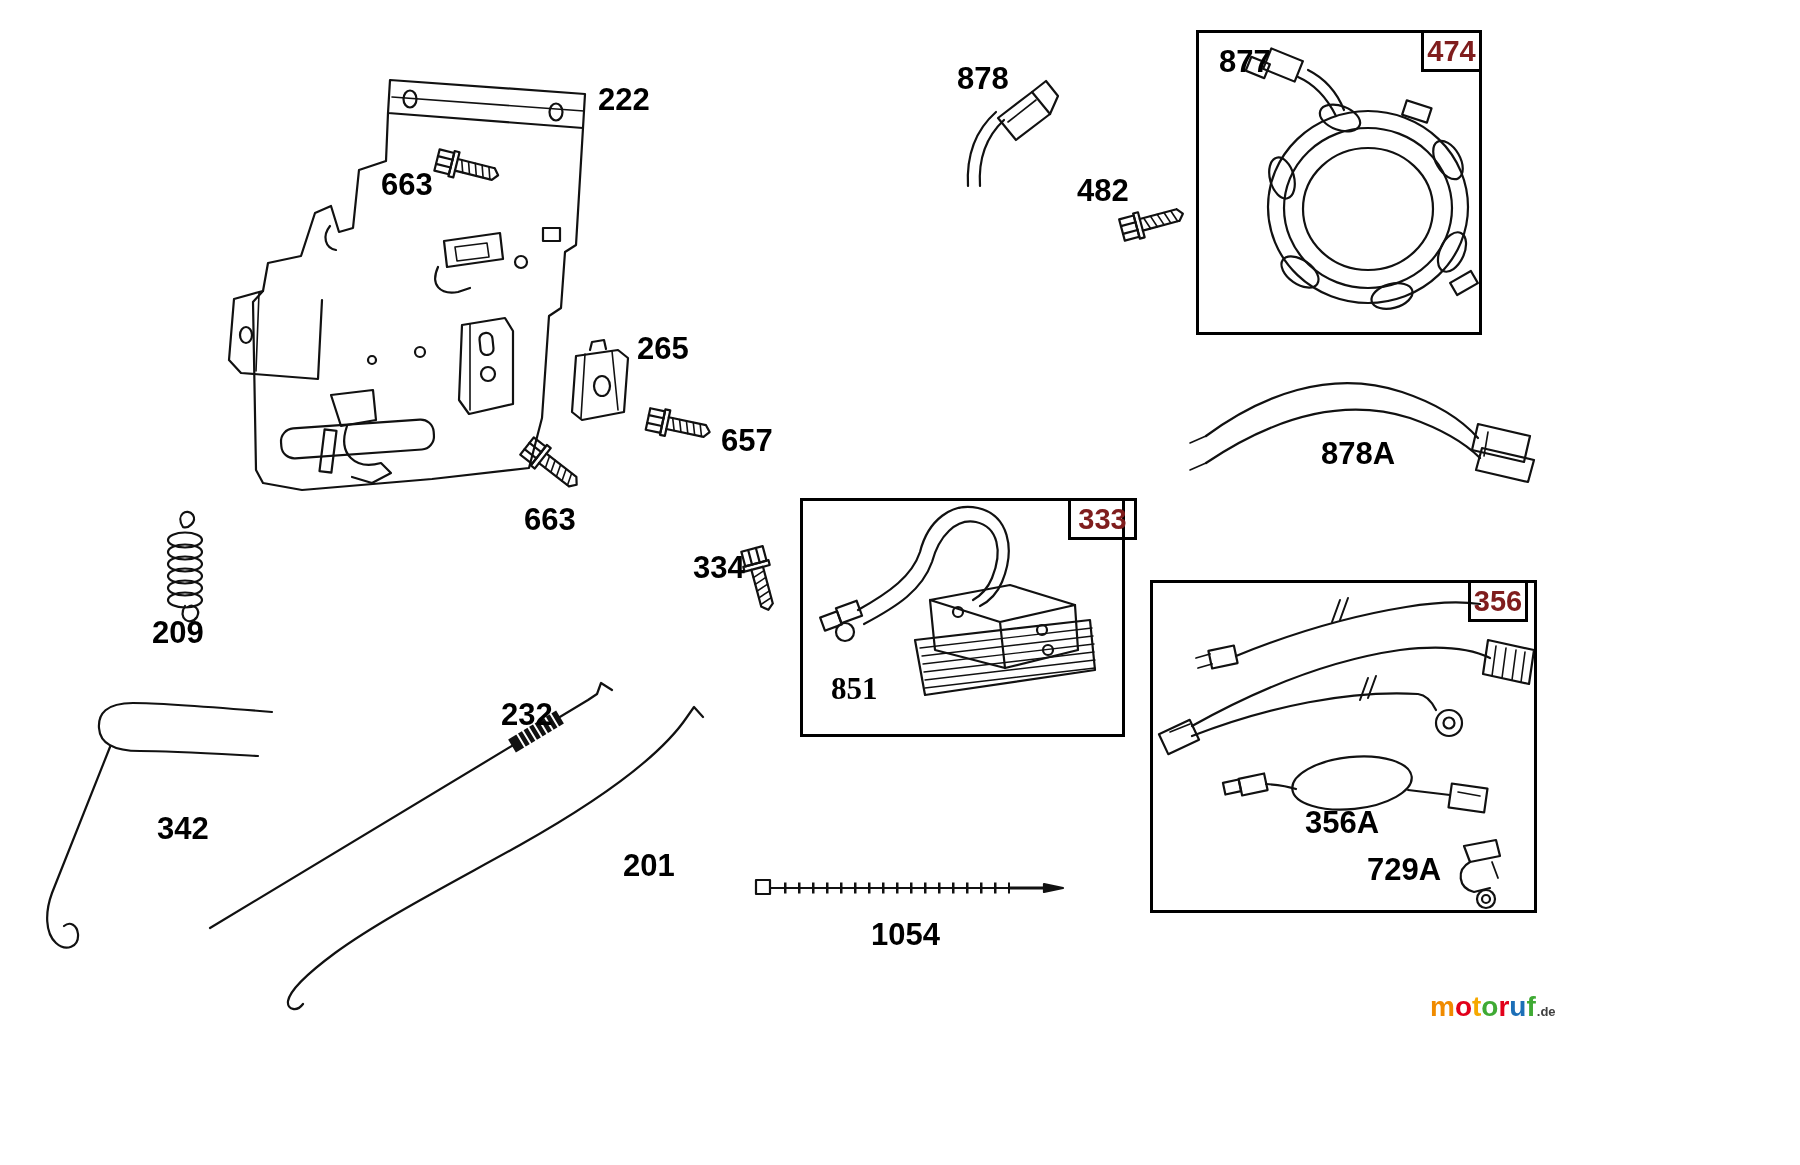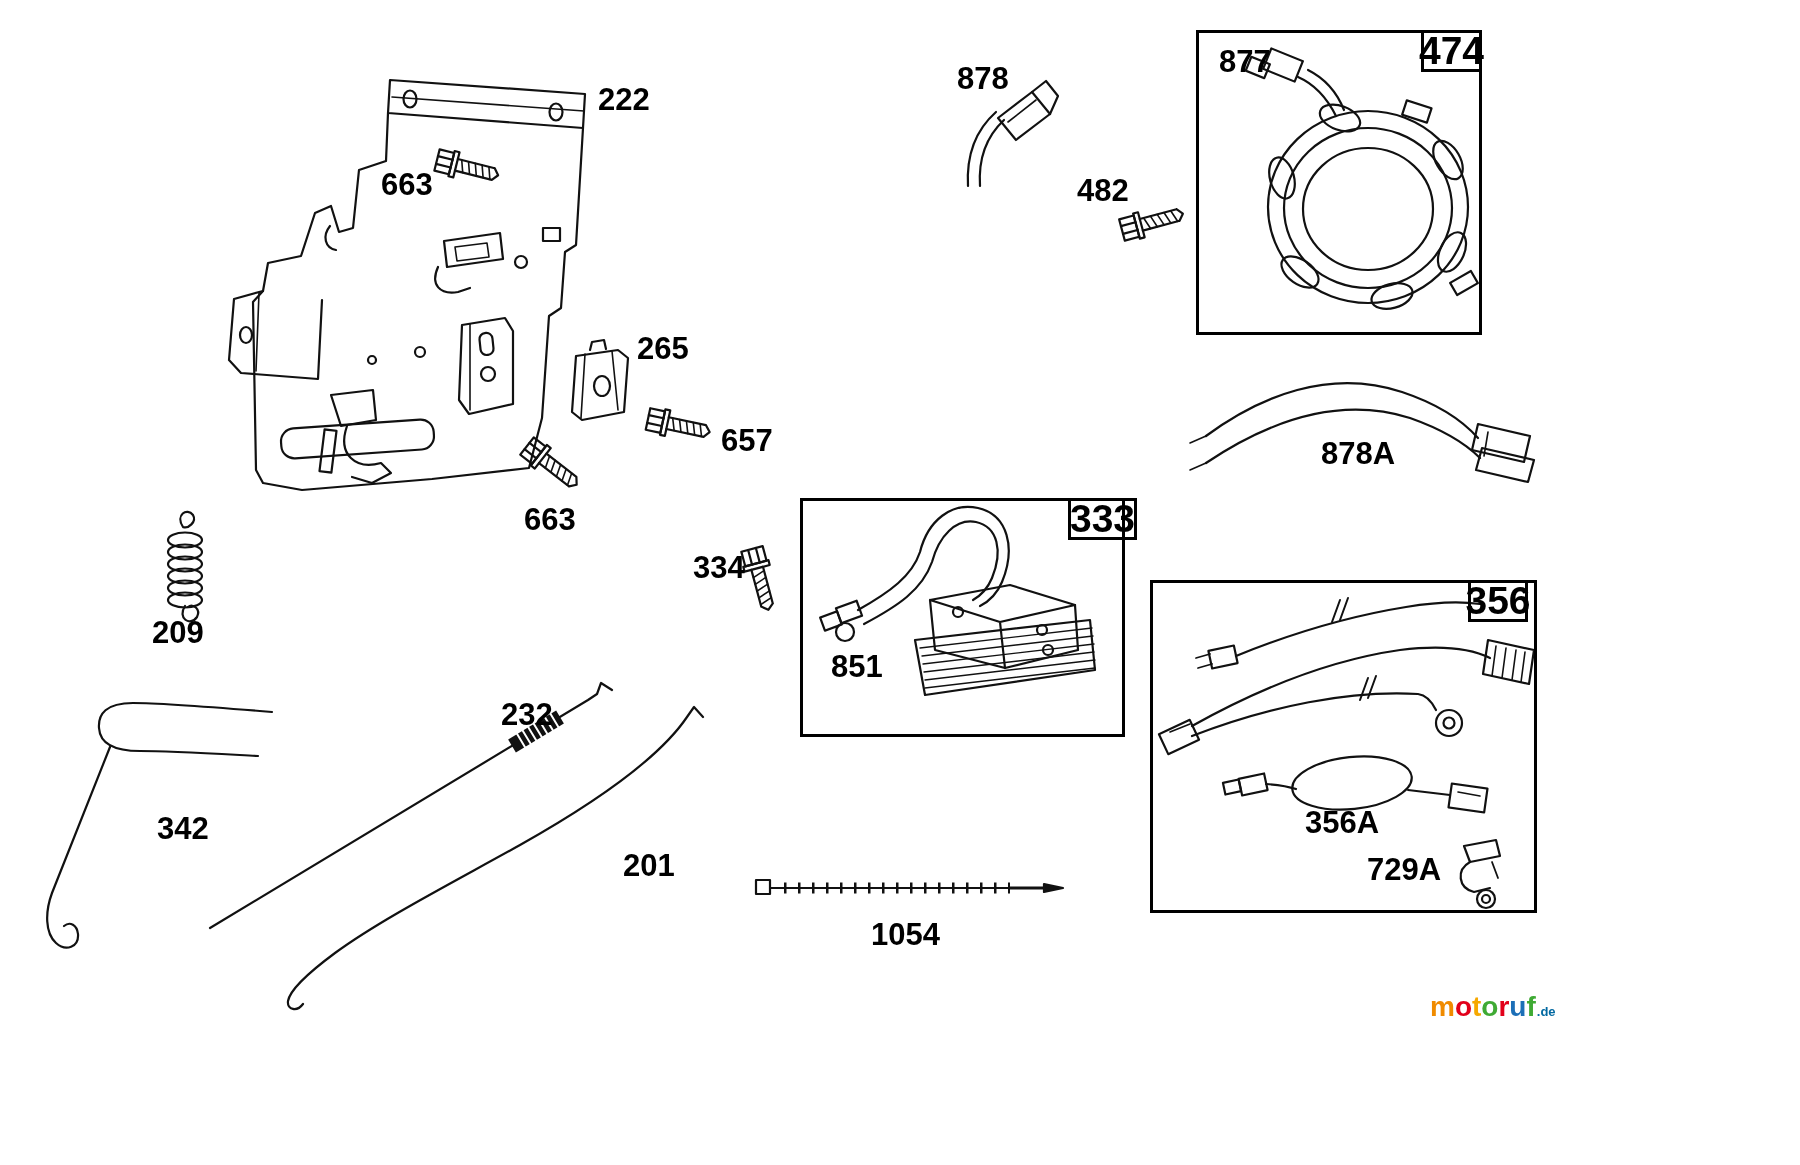--- a/index.html
+++ b/index.html
@@ -2,21 +2,21 @@
 <html><head>
 <meta charset="utf-8">
 <style>
   html,body{margin:0;padding:0;background:#fff;}
   #canvas{position:relative;width:1800px;height:1165px;background:#ffffff;
           font-family:"Liberation Sans",sans-serif;overflow:hidden;}
   #art{position:absolute;left:0;top:0;}
   .lbl{position:absolute;font-weight:bold;font-size:31px;color:#000;white-space:nowrap;}
   .framebox{position:absolute;border:3px solid #000;box-sizing:border-box;background:transparent;}
   .cornerbox{position:absolute;border:3px solid #000;box-sizing:border-box;display:flex;
-             align-items:center;justify-content:center;font-weight:bold;font-size:39px;color:#000000;}
+             align-items:center;justify-content:center;font-weight:bold;font-size:29px;color:#7f1d1d;}
   #logo{position:absolute;left:1430px;top:993px;display:flex;align-items:baseline;
         font-weight:bold;font-size:28px;line-height:1;}
   #logo .suffix{font-size:13px;font-weight:bold;margin-left:1px;}
 </style>
 </head>
 <body>
 
 <div id="canvas">
 
 <svg id="art" width="1800" height="1165" viewBox="0 0 1800 1165">
@@ -219,28 +219,28 @@
 <div class="lbl" style="left:693px;top:550px;">334</div>
 <div class="lbl" style="left:152px;top:615px;">209</div>
 <div class="lbl" style="left:501px;top:697px;">232</div>
 <div class="lbl" style="left:157px;top:811px;">342</div>
 <div class="lbl" style="left:623px;top:826px;margin-top:22px;">201</div>
 <div class="lbl" style="left:871px;top:917px;">1054</div>
 <div class="lbl" style="left:957px;top:61px;">878</div>
 <div class="lbl" style="left:1077px;top:173px;">482</div>
 <div class="lbl" style="left:1219px;top:44px;">877</div>
 <div class="lbl" style="left:1321px;top:436px;text-align:center;">878A</div>
-<div class="lbl" style="left:831px;top:649px;">851</div>
+<div class="lbl" style="left:831px;top:671px;font-family:Liberation Serif, serif;">851</div>
 <div class="lbl" style="left:1305px;top:805px;">356A</div>
 <div class="lbl" style="left:1367px;top:852px;">729A</div>
 
 <div id="logo">
   <span style="color: rgb(240, 139, 0);">m</span>
       <span style="color: rgb(226, 0, 26);">o</span>
       <span style="color: rgb(246, 168, 0);">t</span>
       <span style="color: rgb(63, 170, 52);">o</span>
       <span style="color: rgb(226, 0, 26);">r</span>
       <span style="color: rgb(28, 111, 183);">u</span>
       <span style="color: rgb(63, 170, 52);">f</span>
-      <span class="suffix" style="color: #0369a1;">.de</span>
+      <span class="suffix" style="color: #404040;">.de</span>
 </div>
 
 </div>
 
 </body></html>

